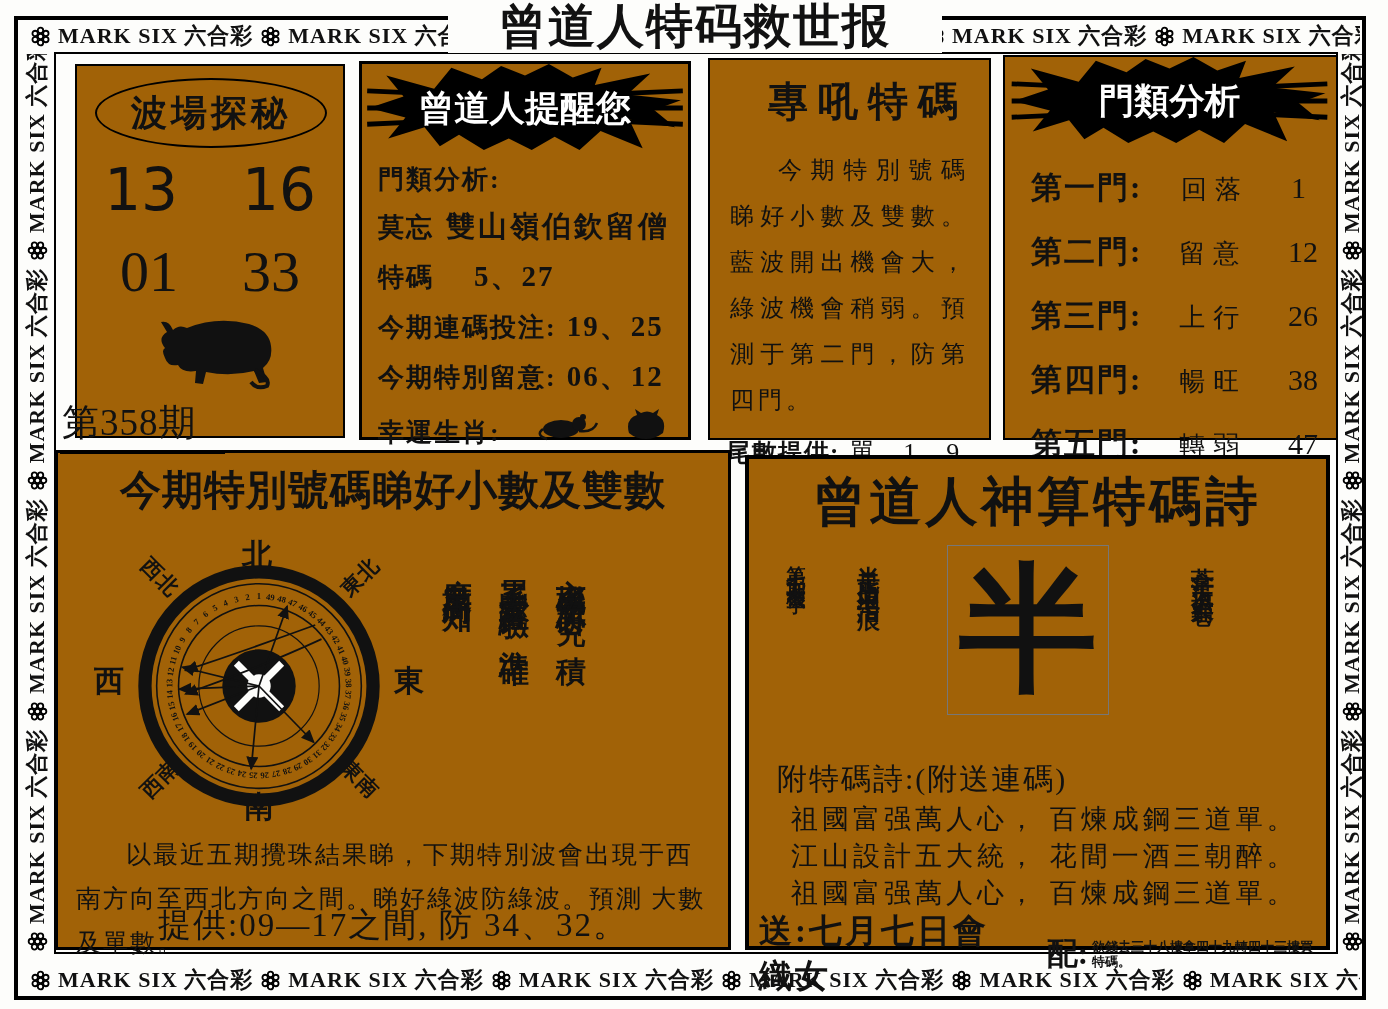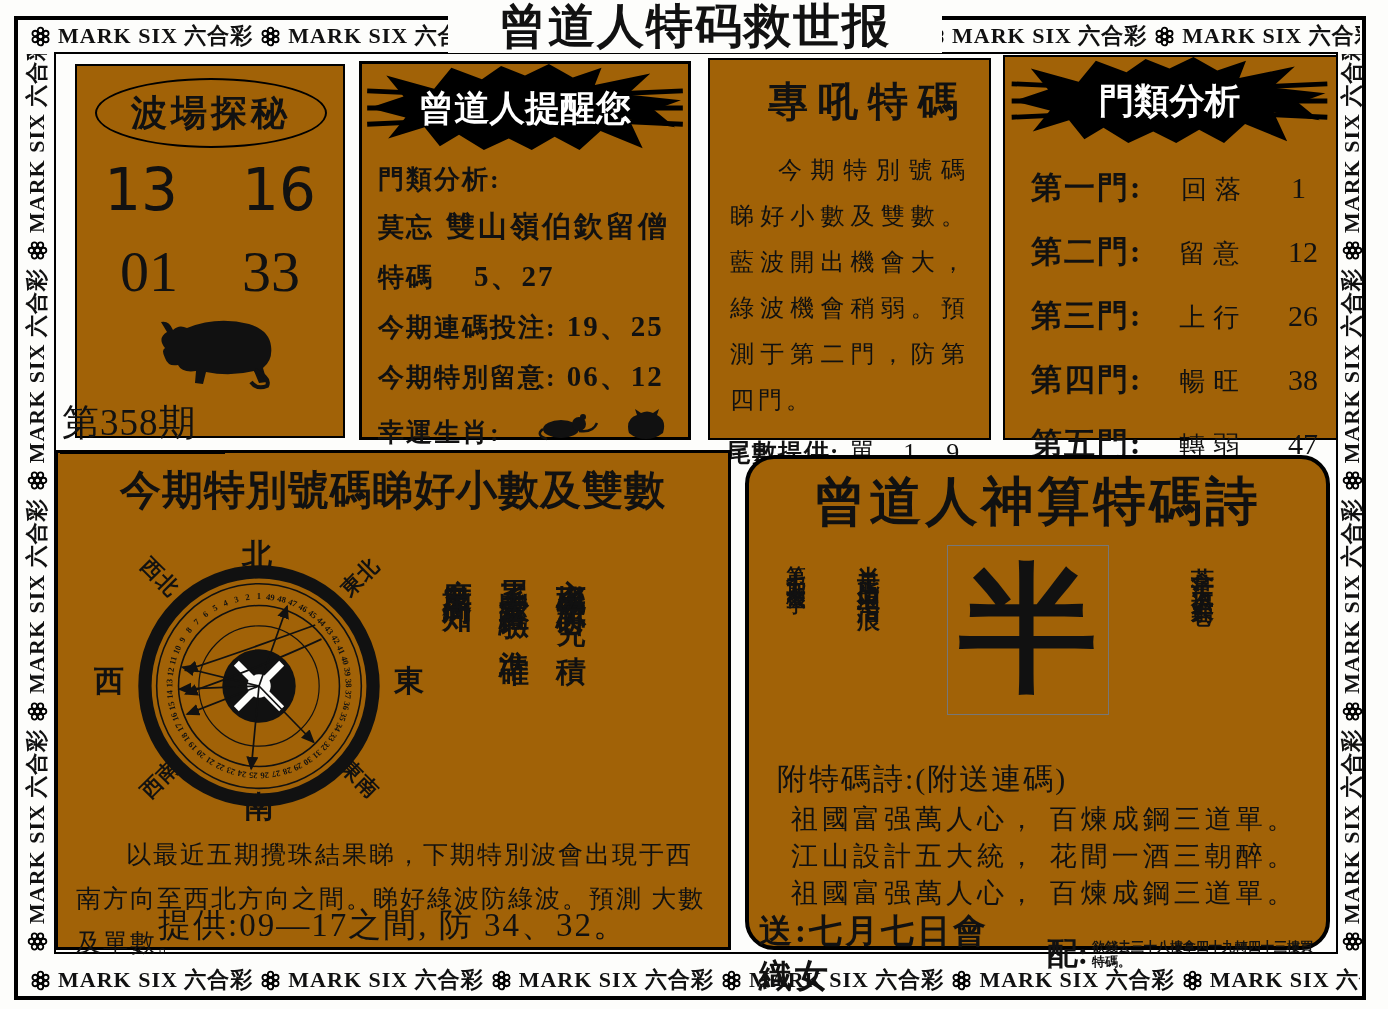--- a/index.html
+++ b/index.html
@@ -541,21 +541,21 @@
     </div>
     <div class="w-cols">
       <div class="w-col">玄機學潛心研究，積</div>
       <div class="w-col">累了豐富經驗，準確</div>
       <div class="w-col">度衆所周知。</div>
     </div>
     <div class="w-para">以最近五期攪珠結果睇，下期特別波會出現于西南方向至西北方向之間。睇好綠波防綠波。預測 大數及單數。</div>
     <div class="w-provide">提供:09—17之間, 防 34、32。</div>
   </div>
 
-  <div class="cbox" style="left:745px;top:455px;width:585px;height:495px;border-width:4px;border-radius:29px;">
+  <div class="cbox" style="left:745px;top:455px;width:585px;height:495px;border-width:4px;">
     <div class="poem-title">曾道人神算特碼詩</div>
     <div class="p-col p-issue">第七十五期玄機字</div>
     <div class="p-col p-left">半是脂痕半泪痕</div>
     <div class="p-bigbox">
       <span class="p-bigchar">半</span>
     </div>
     <div class="p-col p-right">蒼茫古木追窮巷</div>
     <div class="p-sub">附特碼詩:(附送連碼)</div>
     <div class="p-lines">
       <div>祖國富强萬人心， 百煉成鋼三道單。</div>

